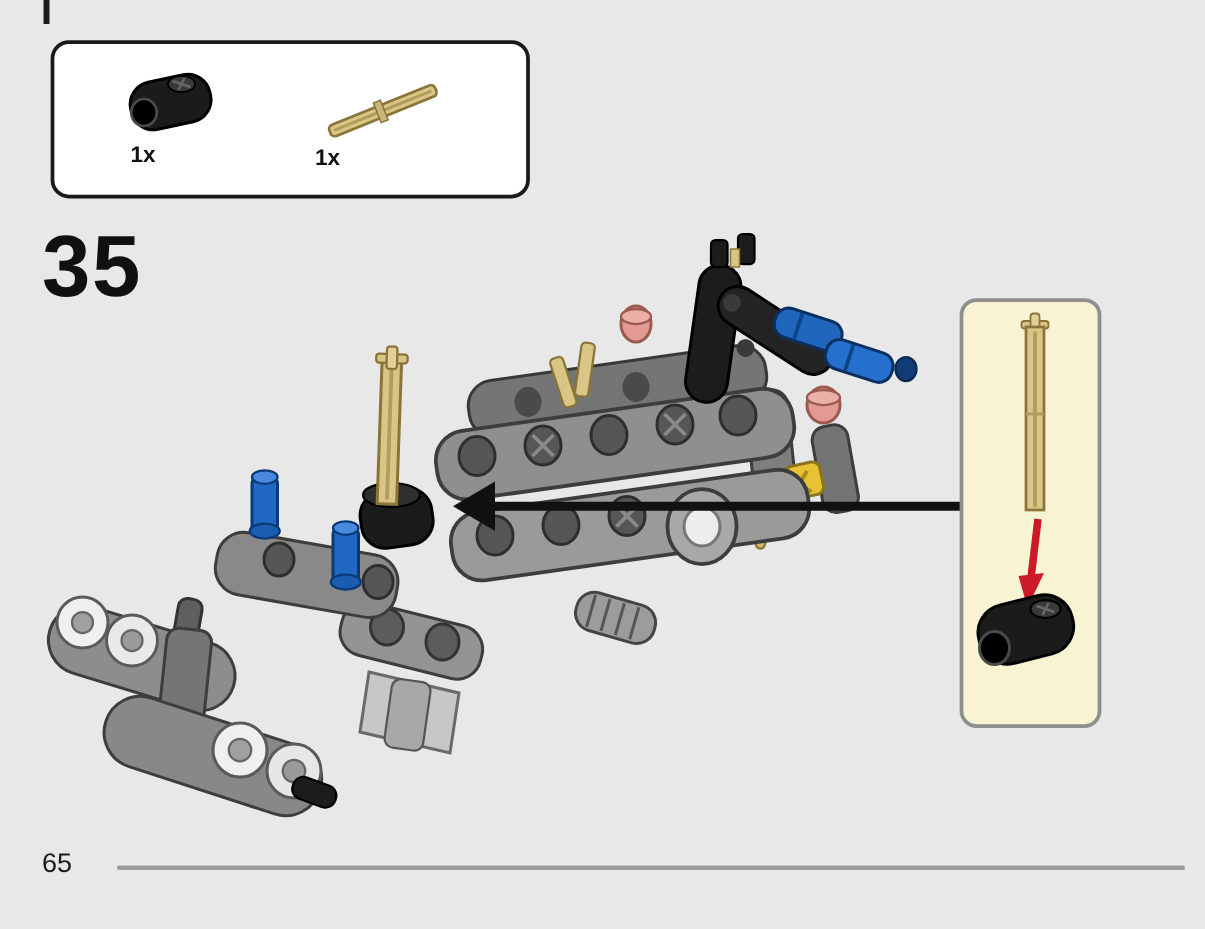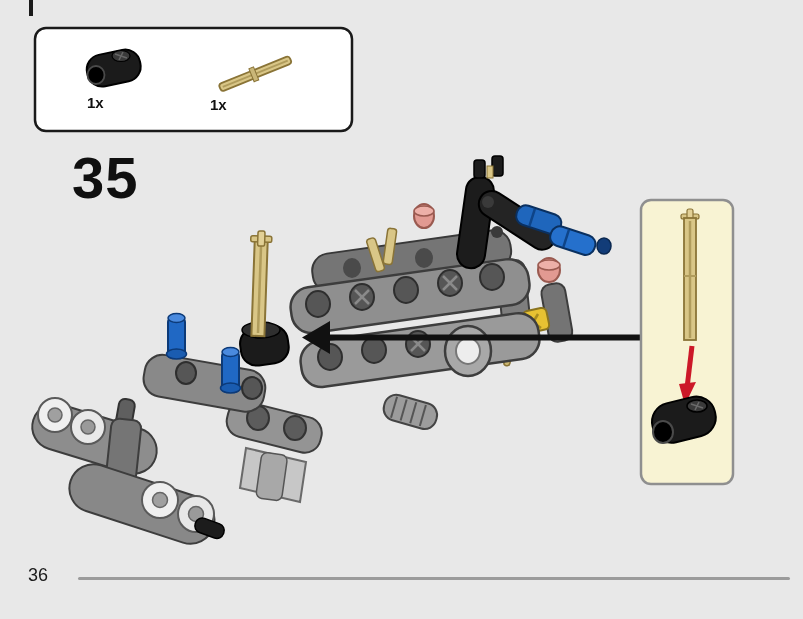--- a/index.html
+++ b/index.html
@@ -1,19 +1,19 @@
 <!DOCTYPE html>
 <html><head>
 <meta charset="utf-8">
 <style>
   * { margin:0; padding:0; box-sizing:border-box; }
   html,body { width:803px; height:619px; }
   body { background:#e8e8e8; font-family:"Liberation Sans", sans-serif; }
   .page { position:relative; width:803px; height:619px; background:#e8e8e8; overflow:hidden; }
-  .step-number { position:absolute; left:28px; top:144px; font-size:58px; font-weight:800; color:#101010; letter-spacing:1px;margin-left:44px; }
+  .step-number { position:absolute; left:28px; top:144px; font-size:58px; font-weight:800; color:#101010; letter-spacing:1px; }
   .page-number { position:absolute; left:28px; top:565px; font-size:18px; color:#1a1a1a; }
   .footer-line { position:absolute; left:78px; top:577px; width:712px; height:3px; background:#9b9b9b; border-radius:2px; }
   svg.scene { position:absolute; left:0; top:0; }
   .count-label { font-family:"Liberation Sans", sans-serif; font-size:15px; font-weight:700; fill:#111; }
   .corner-mark { position:absolute; left:29px; top:0; width:4px; height:16px; background:#1a1a1a; }
 </style>
 </head>
 <body>
 
 <div class="page">
@@ -203,16 +203,16 @@
         <rect x="648" y="408" width="64" height="40" rx="19" fill="#1b1b1b" stroke="#000" stroke-width="2" transform="rotate(-14 648 408)"></rect>
         <ellipse cx="697" cy="406" rx="10" ry="6" fill="#3a3a3a" stroke="#000" stroke-width="1.5"></ellipse>
         <line x1="691" y1="404" x2="703" y2="408" stroke="#6a6a6a" stroke-width="1.6"></line>
         <line x1="699" y1="402" x2="695" y2="410" stroke="#6a6a6a" stroke-width="1.6"></line>
         <ellipse cx="663" cy="432" rx="10" ry="11" fill="#000000"></ellipse>
         <ellipse cx="663" cy="432" rx="10" ry="11" fill="none" stroke="#4a4a4a" stroke-width="2"></ellipse>
       </g>
     </g>
   </svg>
 
-  <div class="page-number">36</div>
+  <div class="page-number">65</div>
   <div class="footer-line"></div>
 
 </div>
 
 </body></html>

